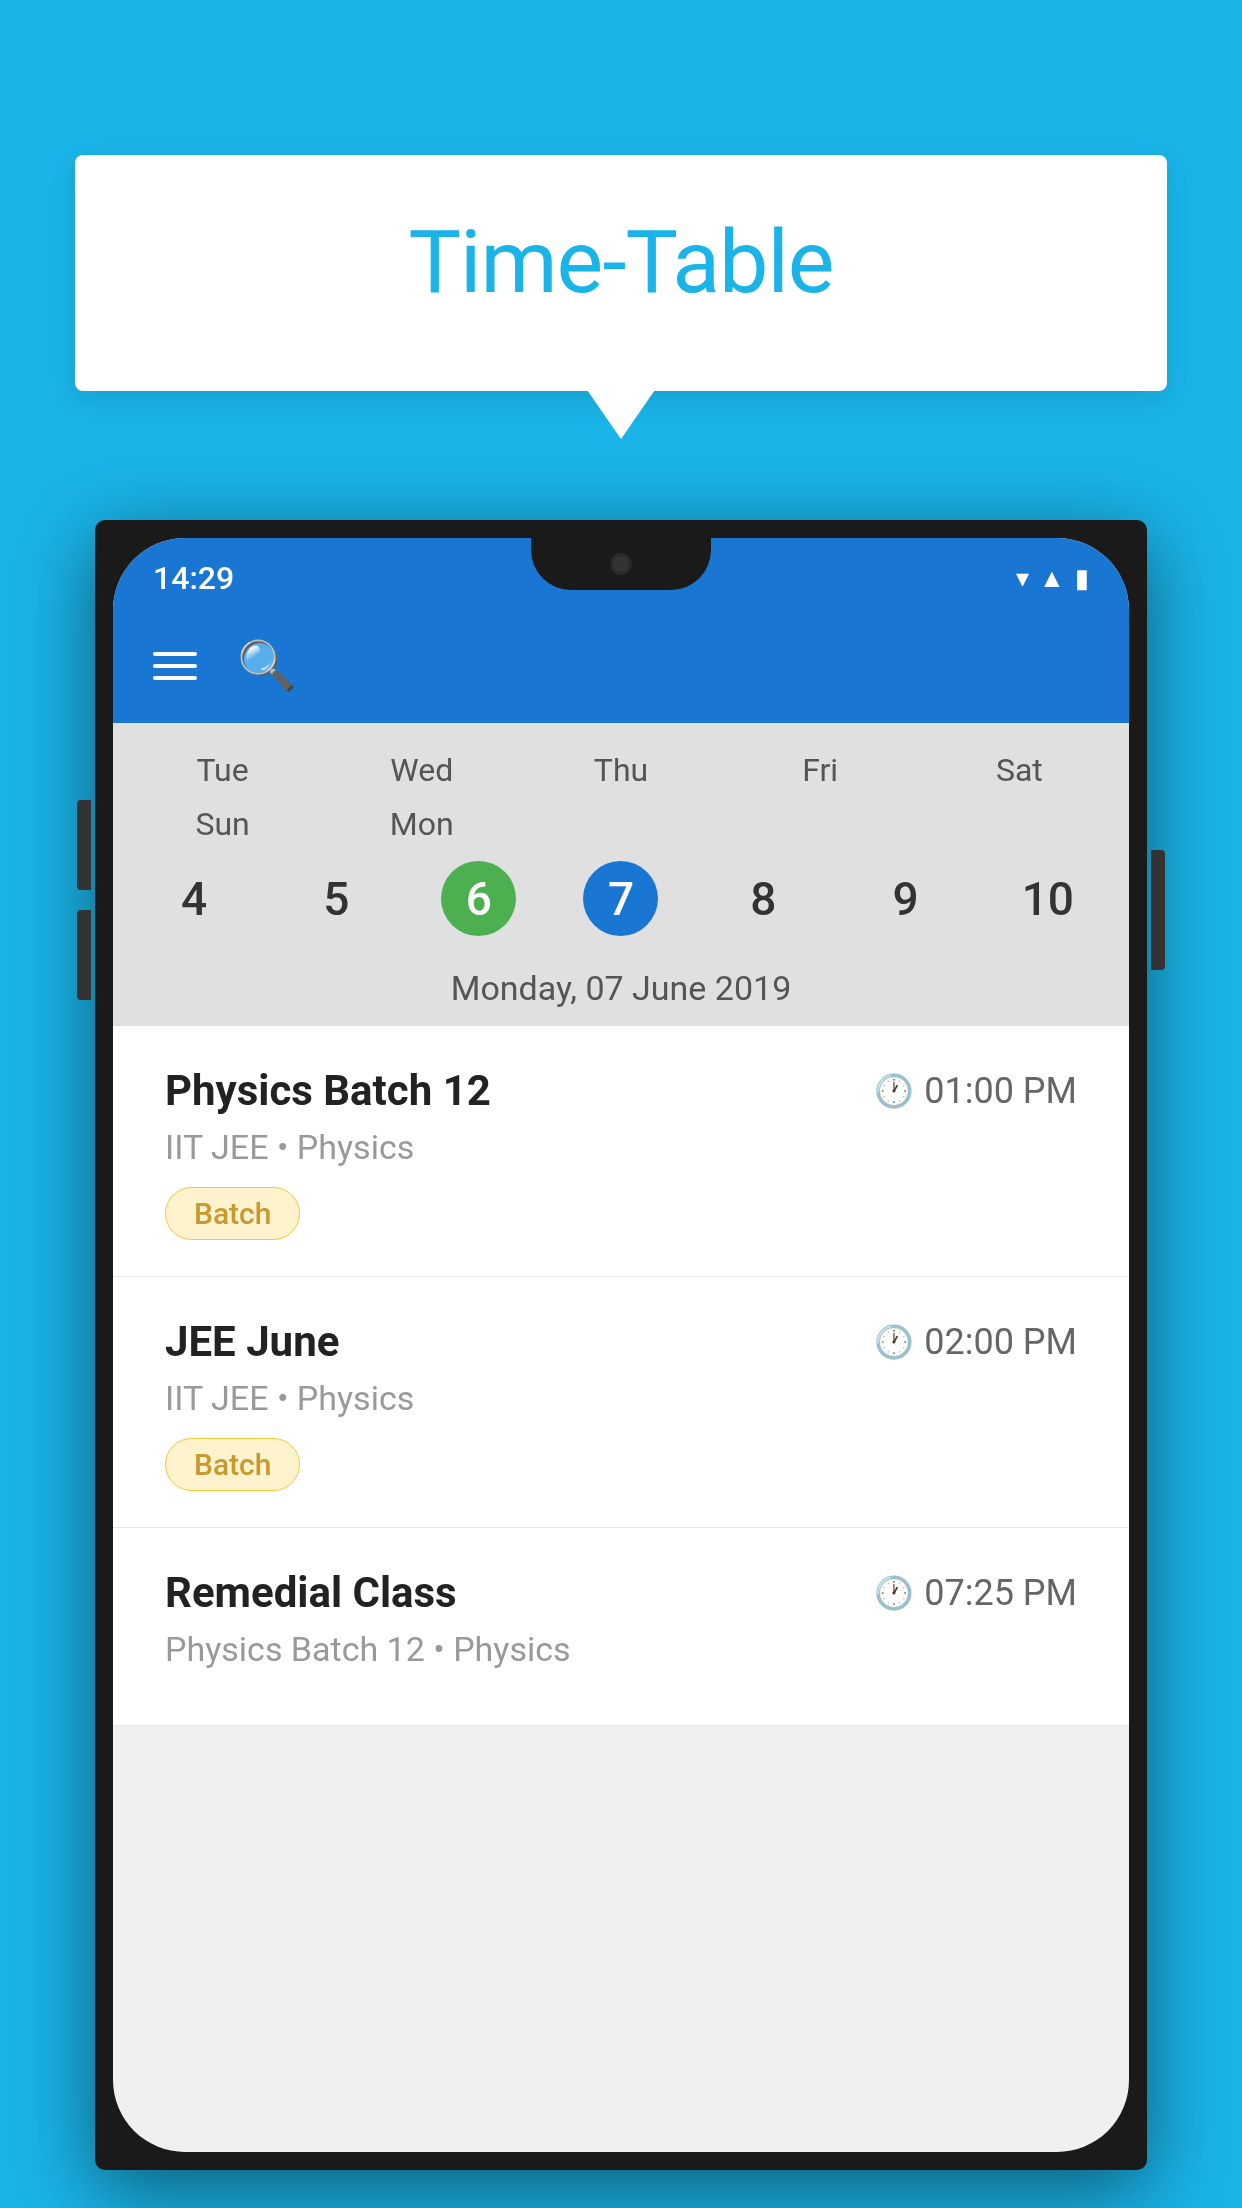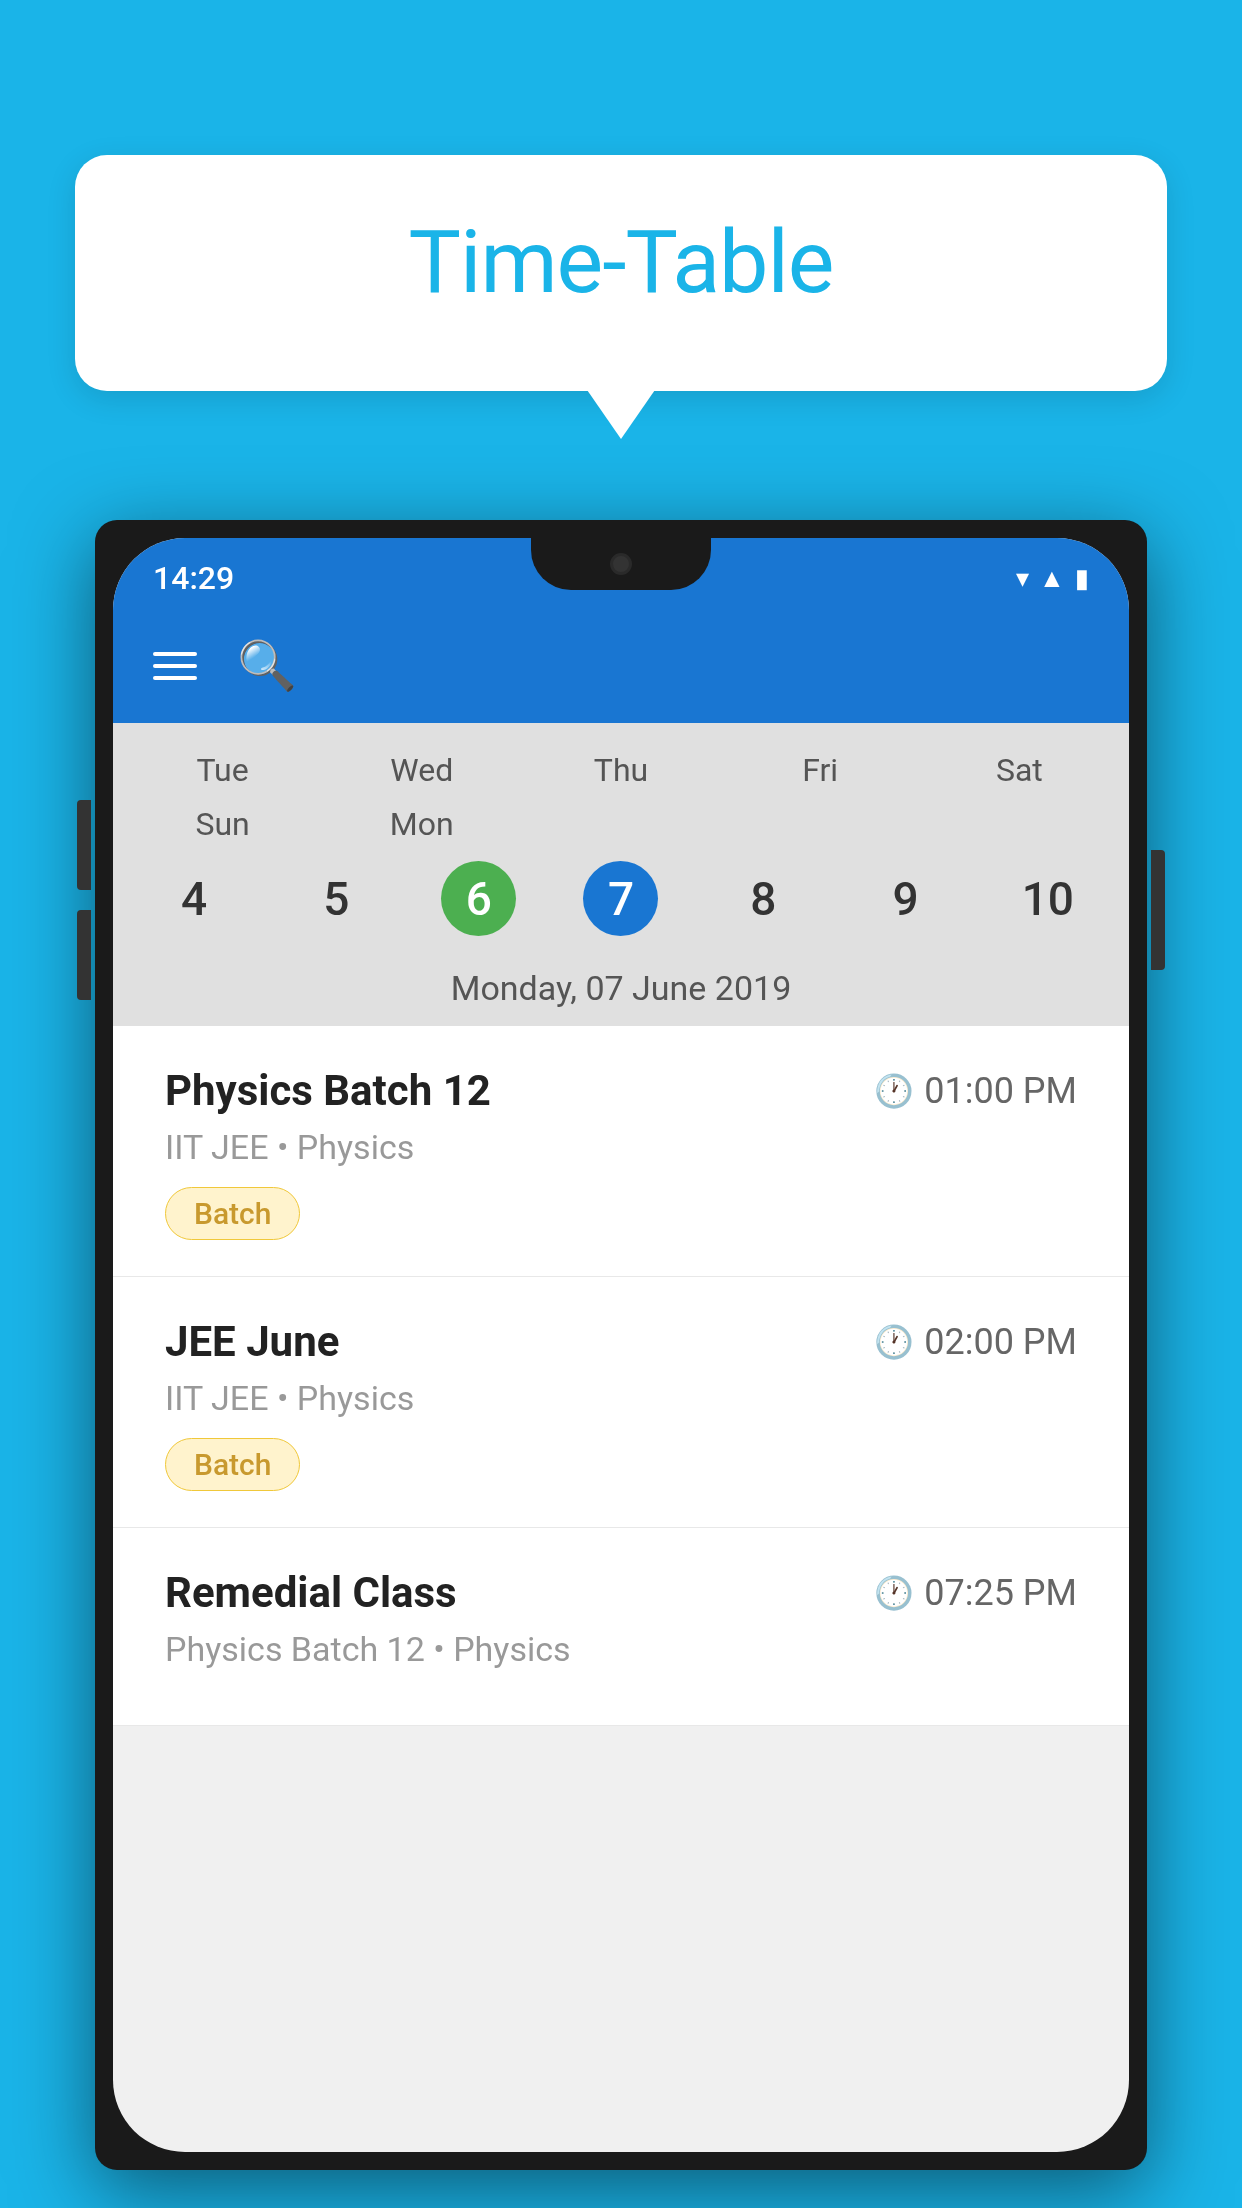--- a/index.html
+++ b/index.html
@@ -17,21 +17,21 @@
     
     .speech-bubble-container {
       position: absolute;
       top: 155px;
       left: 75px;
       right: 75px;
     }
 
     .speech-bubble {
       background: white;
-      border-radius: 32px;
+      border-radius: 8px;
       padding: 55px 60px 60px;
       text-align: center;
       box-shadow: 0 8px 30px rgba(0,0,0,0.12);
       position: relative;
     }
 
     .speech-bubble::after {
       content: '';
       position: absolute;
       bottom: -48px;
@@ -62,21 +62,21 @@
     .phone-container {
       position: absolute;
       top: 520px;
       left: 95px;
       right: 95px;
       bottom: 0;
     }
 
     .phone-outer {
       background: #1a1a1a;
-      border-radius: 22px;
+      border-radius: 10px;
       padding: 18px;
       box-shadow: 0 20px 80px rgba(0,0,0,0.5);
       height: 1650px;
       position: relative;
     }
 
     .phone-inner {
       background: #f0f0f0;
       border-radius: 72px;
       overflow: hidden;

